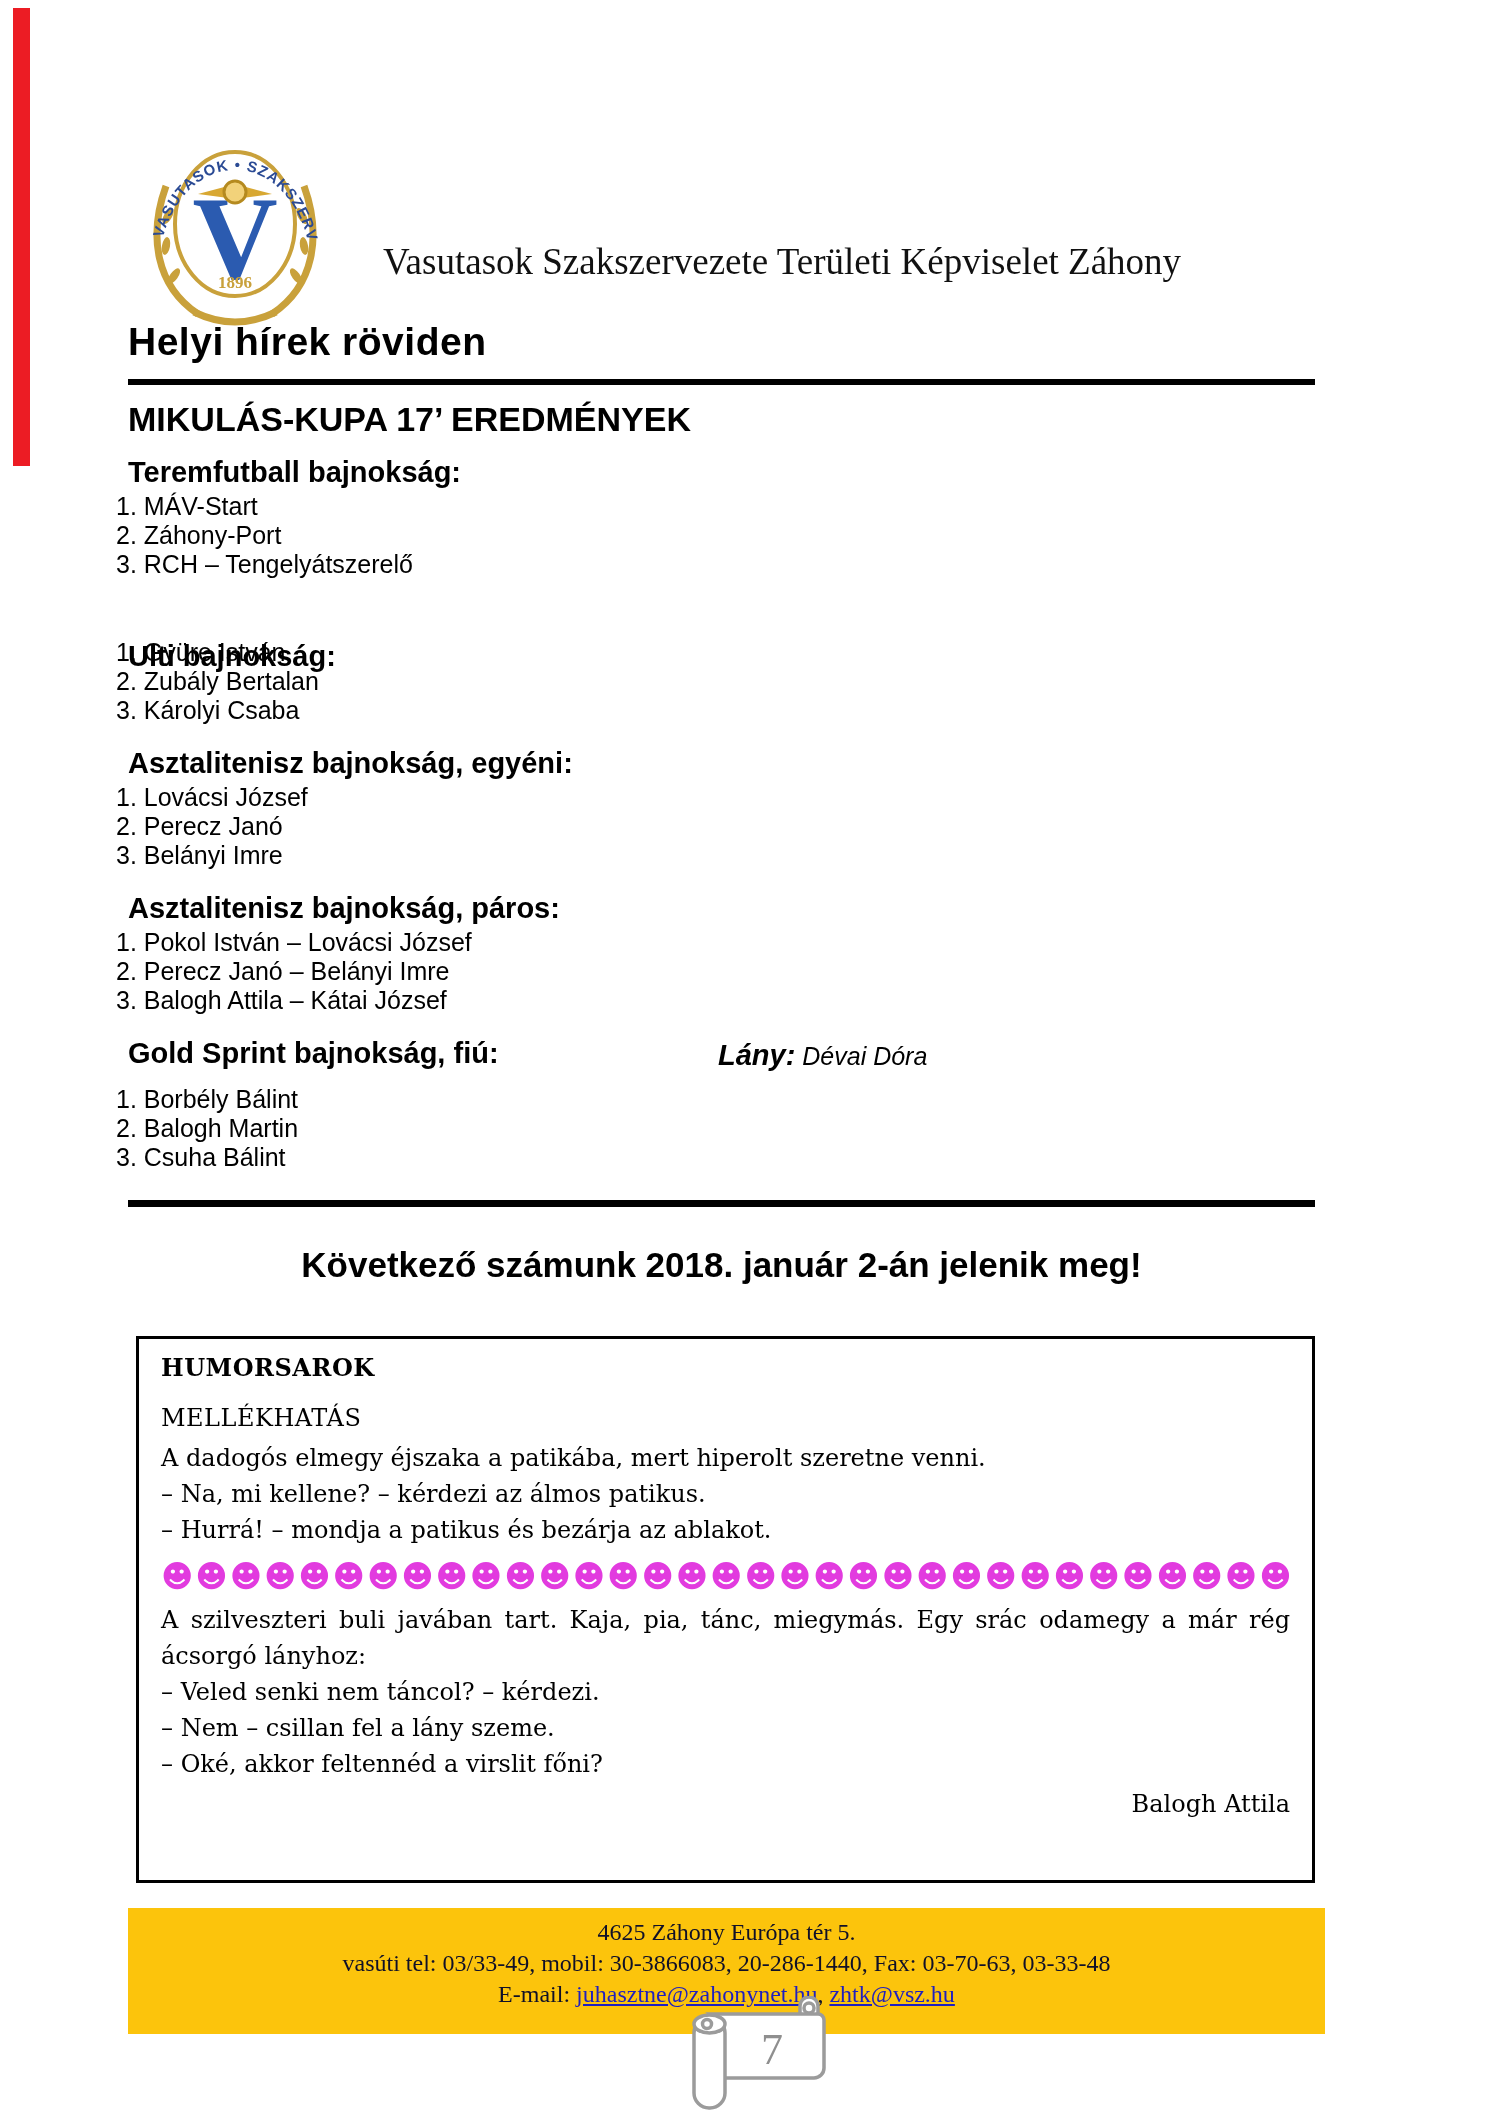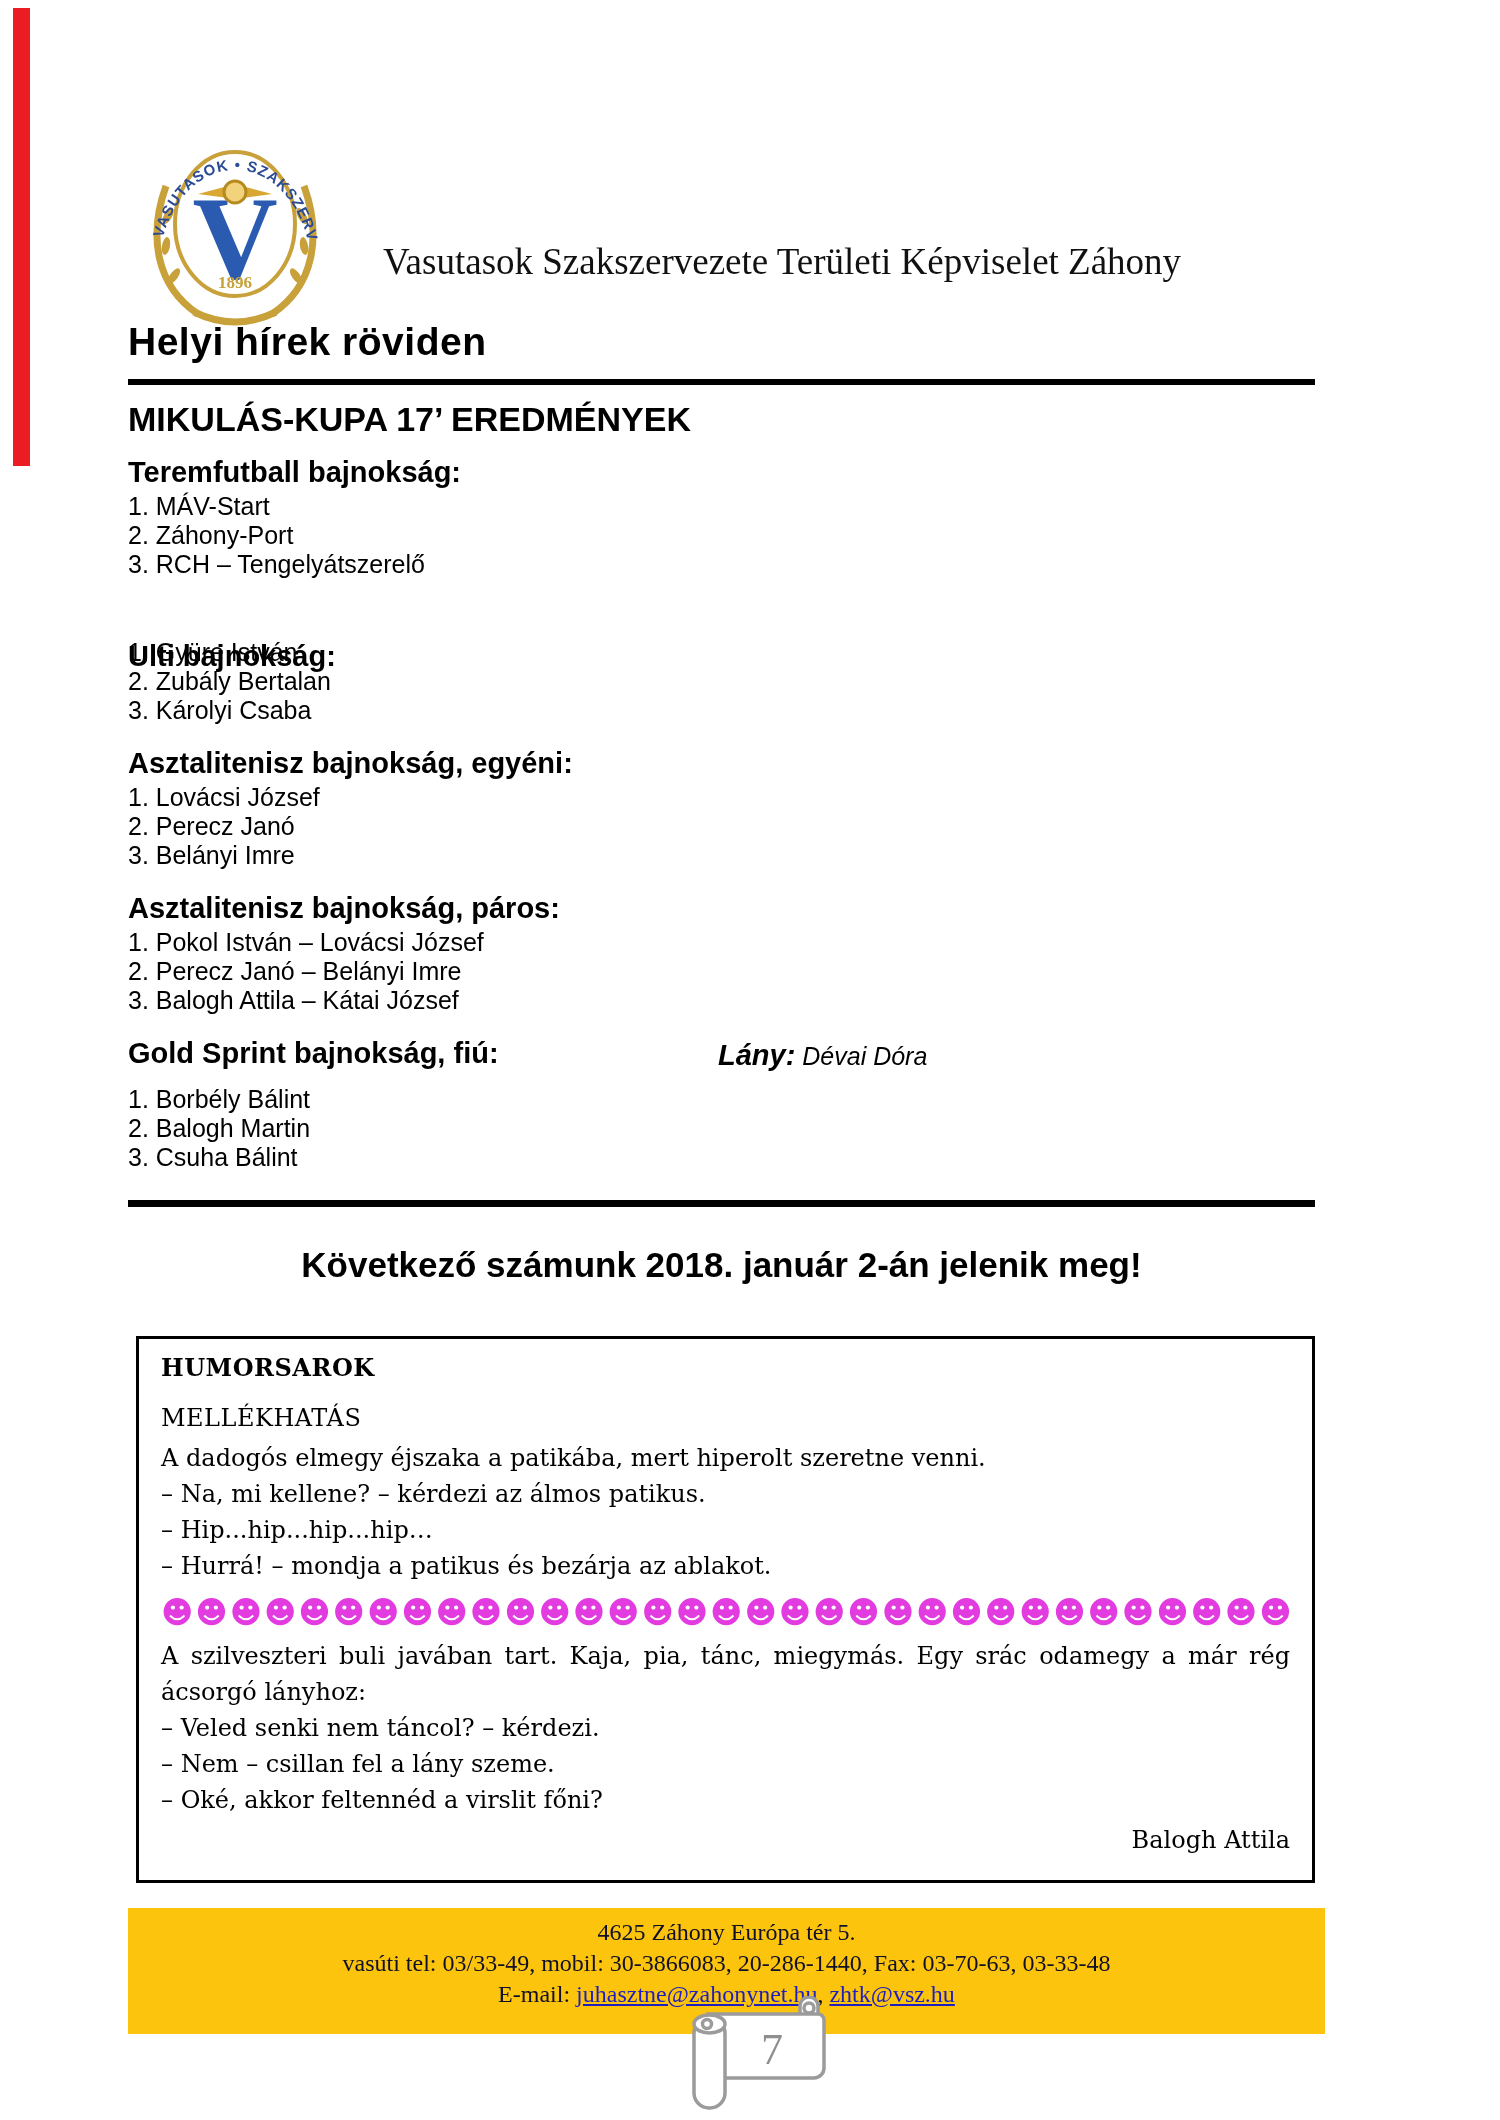--- a/index.html
+++ b/index.html
@@ -24,21 +24,21 @@
 
   
   .section-title {
     left:128px; top:320px; width:1187px;
     font-size:39px; font-weight:bold; letter-spacing:0.5px;
     border-bottom:6px solid #000; padding-bottom:15px;
   }
   .results-title { left:128px; top:400px; font-size:34px; font-weight:bold; }
 
   .comp-head { left:128px; font-size:29px; font-weight:bold; }
-  .comp-list { left:128px; font-size:25px; line-height:29px; }
+  .comp-list { left:116px; font-size:25px; line-height:29px; }
   .comp-list div { white-space:nowrap; }
   .side-note { left:718px; font-size:25px; white-space:nowrap;font-style:italic; }
   .side-note b { font-size:29px; }
 
   .thick-rule { left:128px; top:1200px; width:1187px; height:7px; background:#000; }
 
   .announcement {
     left:128px; top:1245px; width:1187px; text-align:center;
     font-size:35px; font-weight:bold;
   }
@@ -154,21 +154,20 @@
 <div class="abs thick-rule"></div>
 
 <div class="abs announcement">Következő számunk 2018. január 2-án jelenik meg!</div>
 
 <div class="abs humor-box">
   <div class="humor-title">HUMORSAROK</div>
 
   <div class="joke-title">MELLÉKHATÁS</div>
   <div class="joke-line">A dadogós elmegy éjszaka a patikába, mert hiperolt szeretne venni.</div>
   <div class="joke-line">– Na, mi kellene? – kérdezi az álmos patikus.</div>
-  <div class="joke-line">– Hip...hip...hip...hip…</div>
   <div class="joke-line">– Hurrá! – mondja a patikus és bezárja az ablakot.</div>
 
   <div class="smiley-row">☻☻☻☻☻☻☻☻☻☻☻☻☻☻☻☻☻☻☻☻☻☻☻☻☻☻☻☻☻☻☻☻☻☻☻☻☻☻☻☻</div>
 
   <div class="joke-para">A szilveszteri buli javában tart. Kaja, pia, tánc, miegymás. Egy srác odamegy a már rég ácsorgó lányhoz:</div>
   <div class="joke-line">– Veled senki nem táncol? – kérdezi.</div>
   <div class="joke-line">– Nem – csillan fel a lány szeme.</div>
   <div class="joke-line">– Oké, akkor feltennéd a virslit főni?</div>
 
   <div class="signature">Balogh Attila</div>

